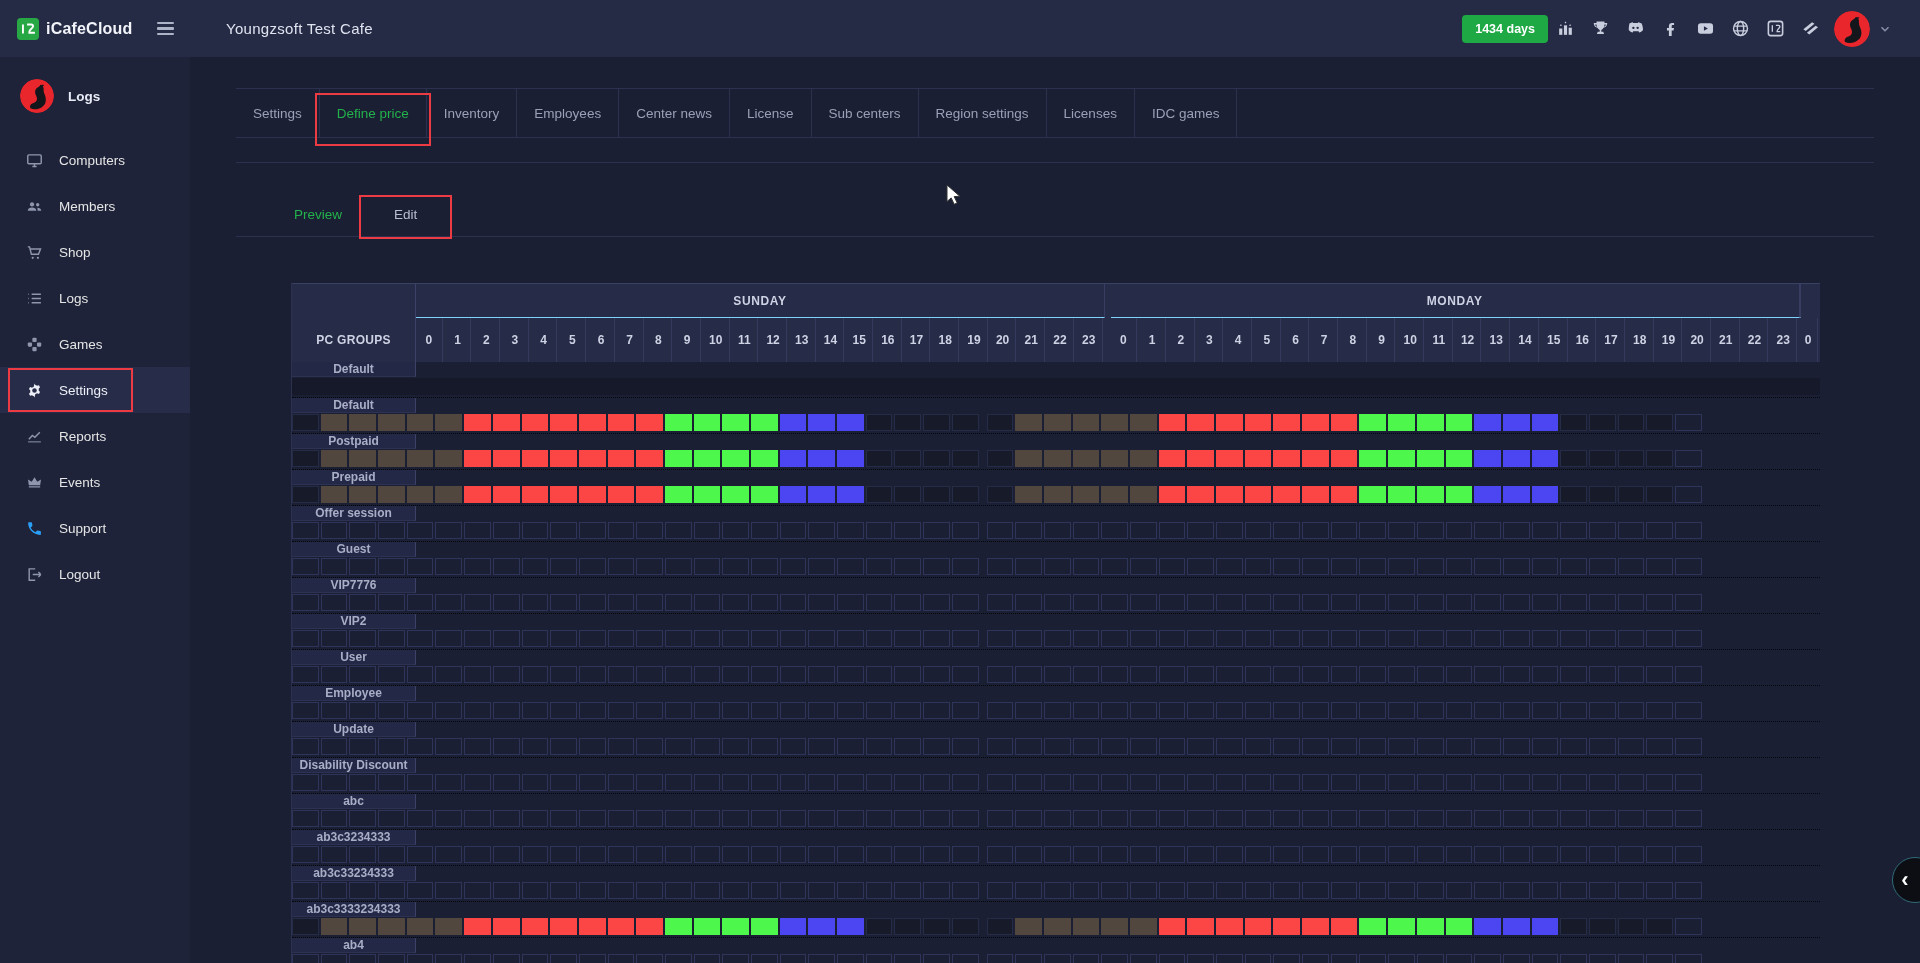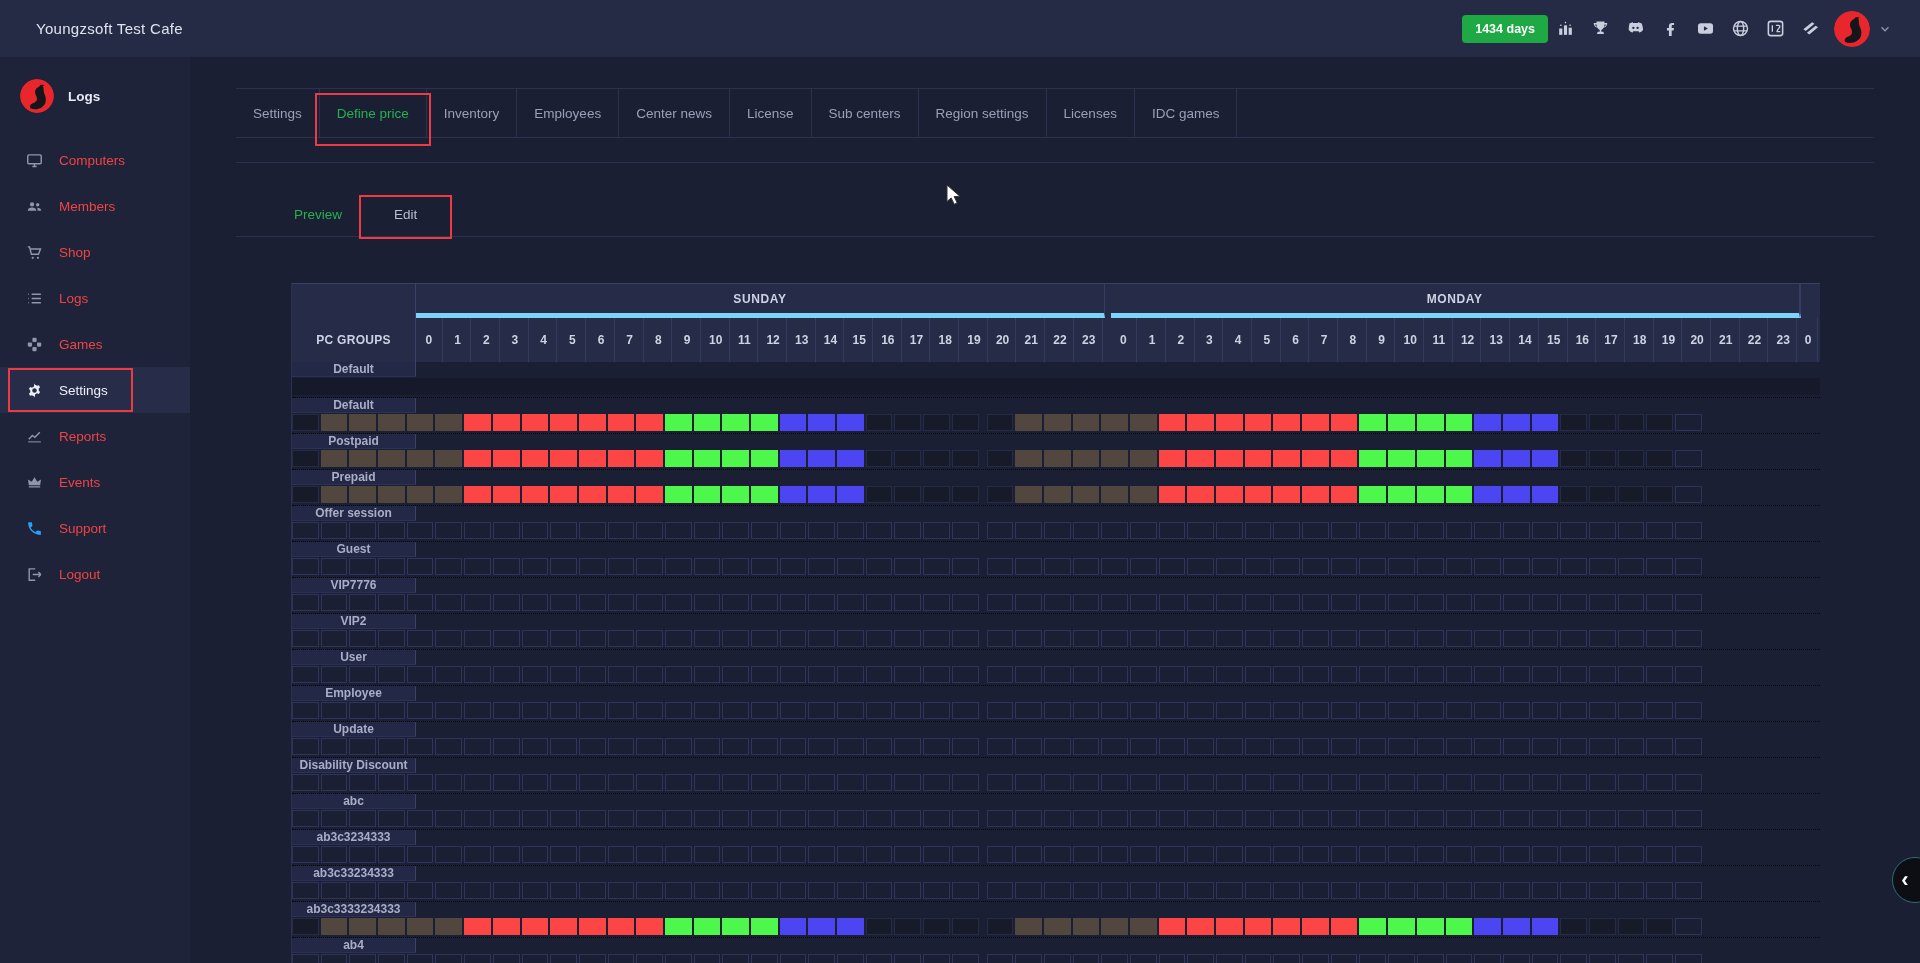--- a/index.html
+++ b/index.html
@@ -34,21 +34,21 @@
   }
   .user-row{ display:flex; align-items:center; padding:22px 0 10px 20px; }
   .avatar-sm{ width:34px; height:34px; border-radius:50%; overflow:hidden; flex:0 0 auto; }
   .user-name{ margin-left:14px; color:#e8ebf5; font-weight:700; font-size:13.5px; }
   .side-nav{ margin-top:14px; }
   .side-item{ position:relative; display:flex; align-items:center; height:46px; padding-left:26px; cursor:pointer; }
   .side-item.active{ background:#272c49; }
   .s-ico{ width:17px; height:17px; color:#8f96ad; display:inline-flex; flex:0 0 auto; }
   .s-ico svg{ width:100%; height:100%; }
   .side-item.active .s-ico, .side-item.active .s-lbl{ color:#eef0f8; }
-  .s-lbl{ margin-left:16px; font-size:13.5px; color:#ef4444; }
+  .s-lbl{ margin-left:16px; font-size:13.5px; color:#e5e5e5; }
   .side-item.annotated::after{
     content:""; position:absolute; left:8px; right:57px; top:1px; bottom:1px;
     border:2px solid var(--annot); pointer-events:none;
   }
   
   .main{ position:absolute; top:57px; left:190px; right:0; bottom:0; padding:31px 46px 0 46px; }
   .tabbar{ display:flex; border-top:1px solid #2c3150; border-bottom:1px solid #2c3150; height:50px; }
   .tab{ position:relative; line-height:49px; padding:0 17px; font-size:13.5px; color:#9aa0b8; border-right:1px solid #2c3150; cursor:pointer; white-space:nowrap; }
   .tab.active{ color:var(--grn); }
   .tab.annotated::after{ content:""; position:absolute; left:-5px; right:-5px; top:4px; bottom:-9px; border:2px solid var(--annot); pointer-events:none; z-index:5; }
@@ -56,21 +56,21 @@
   .subtabs{ display:flex; padding-left:32px; padding-top:33px; border-bottom:1px solid #2c3150;align-items:center; }
   .subtab{ position:relative; height:40px; line-height:38px; padding:0 26px; font-size:13.5px; color:#b9bed2; cursor:pointer; }
   .subtab.active{ color:var(--grn); }
   .subtab.annotated::after{ content:""; position:absolute; inset:-1px -9px -3px -9px; border:2px solid var(--annot); pointer-events:none; }
   
   .ptable{ margin-top:46px; margin-left:55px; width:1529px; overflow:hidden; border-left:1px solid #2c3150; }
   .thead{ display:flex; background:#262b47; border-top:1px solid #3a4064; }
   .corner{ width:124px; flex:0 0 auto; border-right:1px solid #3c4267; display:flex; align-items:center; justify-content:center; padding-top:34px; height:78px; font-size:12px; font-weight:700; color:#cdd2e4; letter-spacing:.3px; }
   .h-right{ flex:1; min-width:0; }
   .day-row{ display:flex; height:34px; }
-  .day-cell{ display:flex; align-items:center; justify-content:center; font-size:12px; font-weight:700; color:#cdd2e4; letter-spacing:.6px; border-bottom:5px solid #7dd3fc; border-right:1px solid #373d60; }
+  .day-cell{ display:flex; align-items:center; justify-content:center; font-size:12px; font-weight:700; color:#cdd2e4; letter-spacing:.6px; border-bottom:1px solid #7dd3fc; border-right:1px solid #373d60; }
   .day-gap{ width:6px; flex:0 0 auto; }
   .hour-row{ display:flex; height:44px; }
   .hgroup{ display:flex; flex:0 0 auto; }
   .hcell{ width:26.7px; margin-right:2px; display:flex; align-items:center; justify-content:center; font-size:12px; font-weight:700; color:#cdd2e4; border-right:1px solid #343a5e; }
   
   .trow{ display:flex; height:36px;flex-direction:column; }
   .rlabel{ width:124px; flex:0 0 auto; background:#232847; border-right:1px solid #3c4267; border-bottom:1px solid #2d3252; display:flex; align-items:center; justify-content:center; font-size:12px; font-weight:600; color:#a9aec6; }
   .rarea{ flex:1; min-width:0; display:flex; border-bottom:1px dotted #05060a; padding:1px 0 2px 0; }
   .darkspan{ width:100%; background:#16192a; }
   .cgroup{ display:flex; flex:0 0 auto; }
@@ -87,20 +87,34 @@
     background:#0c0e13; border:1px solid #2f6c7a; color:#fff; z-index:40;
     display:flex; align-items:center; justify-content:center; font-size:22px; font-weight:700; cursor:pointer;
     padding-right:20px;
   }
   .mouse-cursor{ position:absolute; left:946px; top:184px; z-index:50; pointer-events:none; }
 </style>
 </head>
 <body>
 
 <div class="top-header">
+  <div class="brand-zone">
+    <span class="logo-mark">
+      <svg viewBox="0 0 24 24">
+          <rect width="24" height="24" rx="4" fill="#27a844"></rect>
+          <path d="M6.5 7v10M11 7h4.5c1.5 0 2 1 2 2 0 2.5-4 3-4 6v1h6" fill="none" stroke="#fff" stroke-width="2.1"></path>
+        </svg>
+    </span>
+    <span class="brand-text">iCafeCloud</span>
+    <span class="hamburger">
+        <span></span>
+        <span></span>
+        <span></span>
+      </span>
+  </div>
   <div class="cafe-title">Youngzsoft Test Cafe</div>
   <div class="header-right">
     <span class="days-badge">1434 days</span>
     <span id="header-icons" style="display:flex;align-items:center;gap:16px;">
         <span class="h-ico">
           <svg viewBox="0 0 24 24" fill="currentColor">
             <rect x="4" y="12" width="4" height="8"></rect>
             <rect x="10" y="8" width="4" height="12"></rect>
             <rect x="16" y="11" width="4" height="9"></rect>
             <path d="M11 4l1-1 1 1-.4 1.3h-1.2zM5.2 7.5l1-1 1 1-.4 1.3H5.6zM16.8 7.5l1-1 1 1-.4 1.3h-1.2z"></path>

